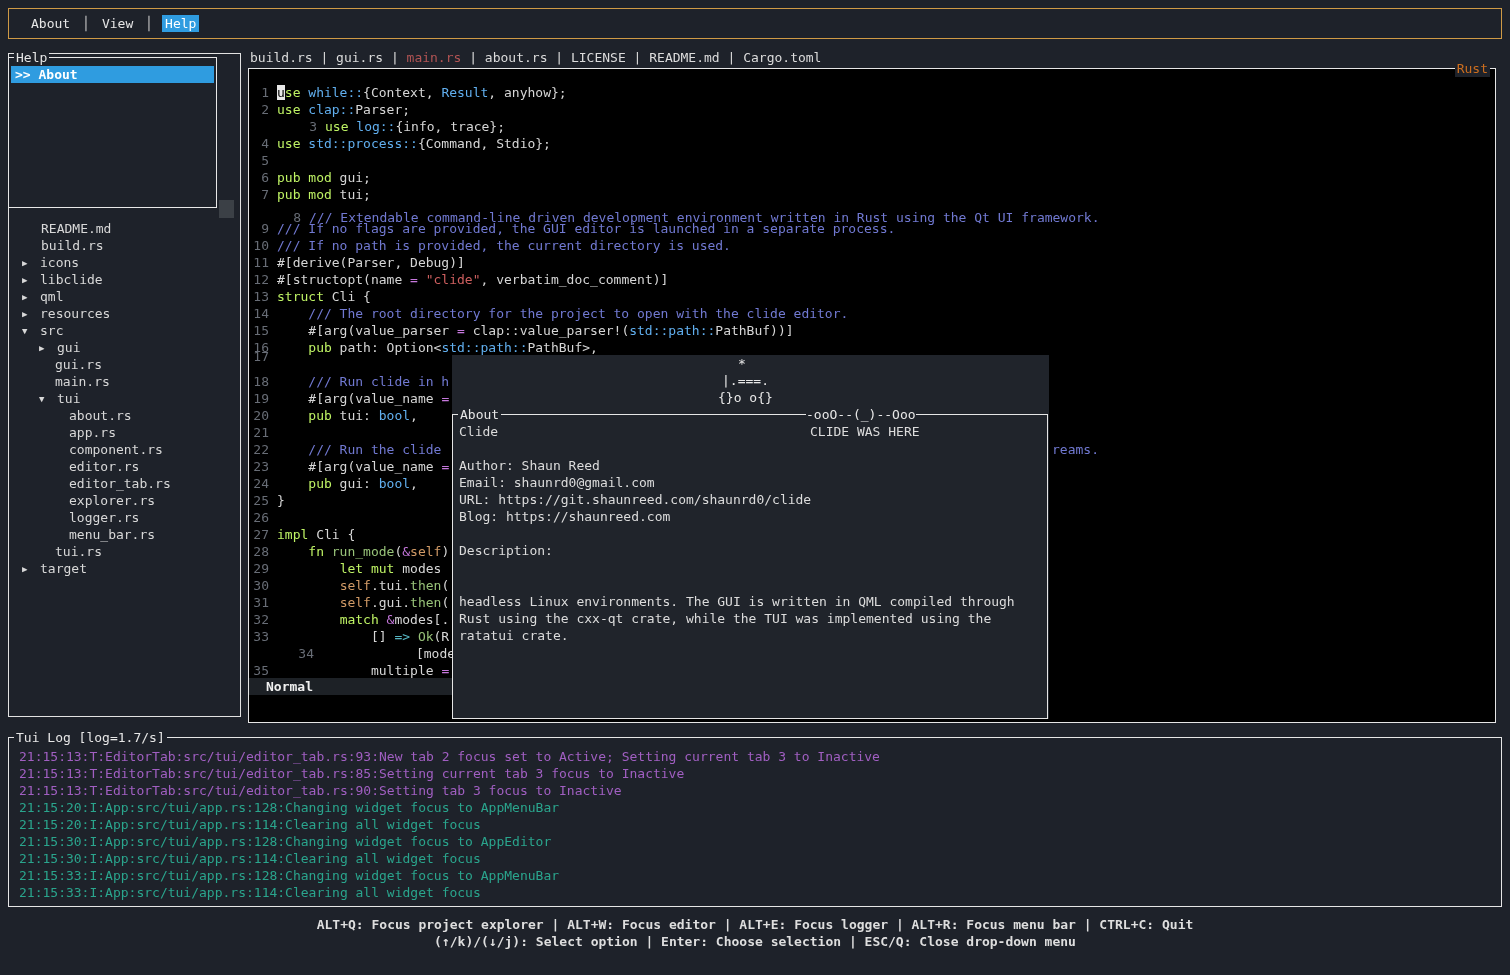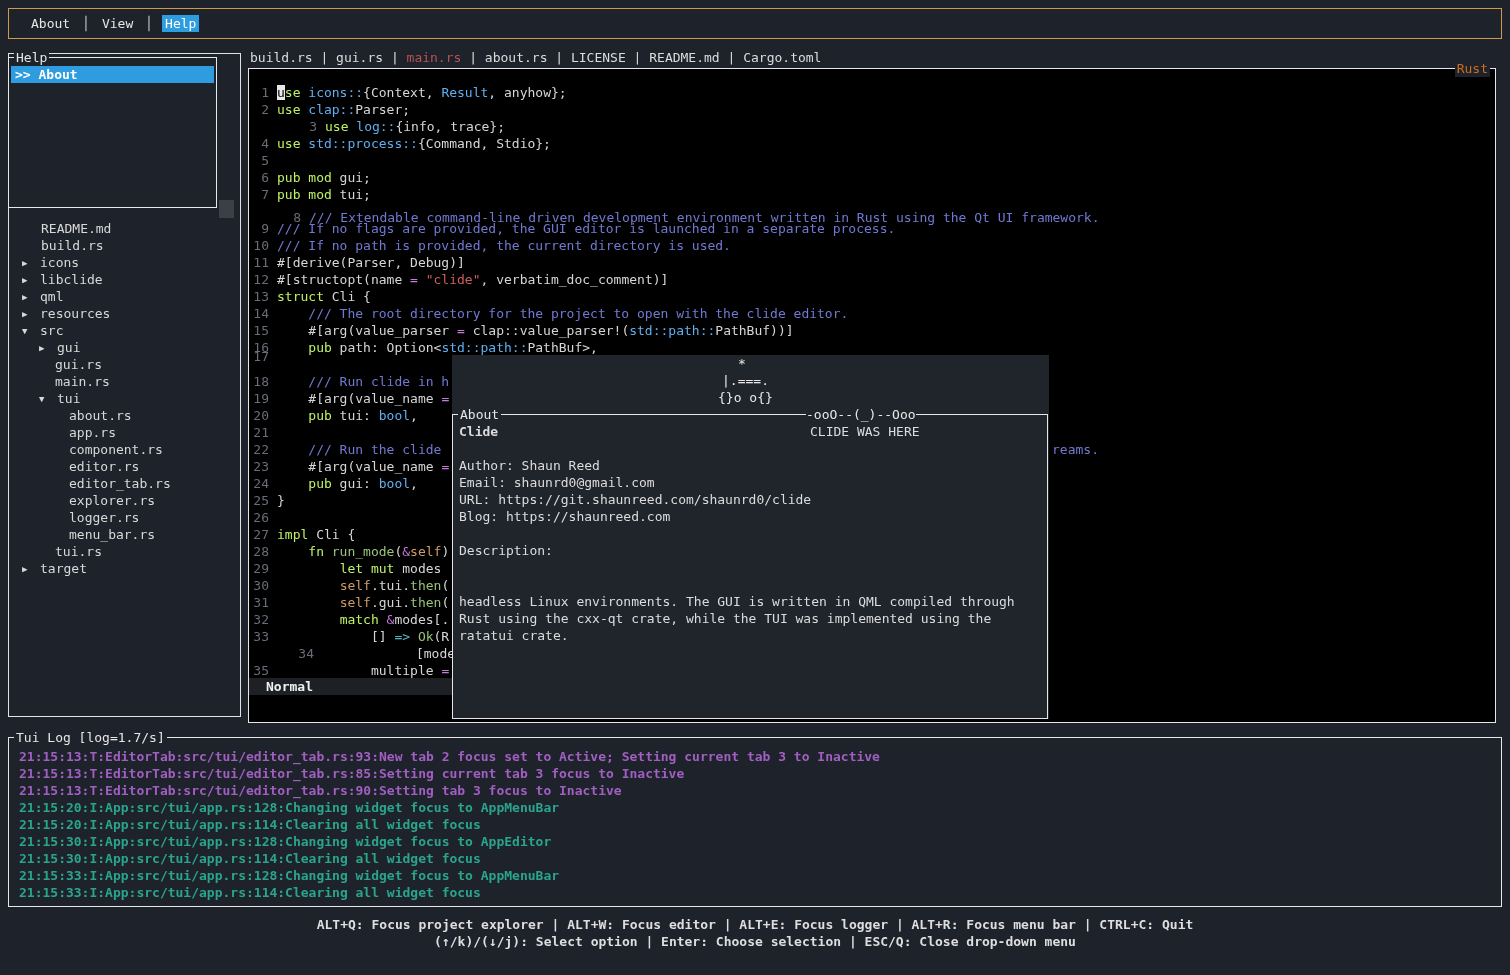--- a/index.html
+++ b/index.html
@@ -99,21 +99,21 @@
     position:absolute; top:-9px; left:353px; background:#20242b;
     color:#e8e8e8; white-space:pre;
   }
   .popup-row { position:absolute; left:6px; color:#dcdcdc; white-space:pre; }
 
   
   #log-panel {
     position:absolute; left:8px; top:737px; width:1494px; height:170px;
     border:1px solid #e6e6e6;
   }
-  .log-line { position:absolute; left:10px; height:17px; white-space:pre;font-weight:bold; }
+  .log-line { position:absolute; left:10px; height:17px; white-space:pre; }
   .log-line.trace { color:#a15fc2; }
   .log-line.info  { color:#2aa58d; }
 
   
   .status-line {
     position:absolute; left:0; width:1510px; text-align:center;
     color:#dedede; font-weight:bold; white-space:pre;
   }
   #status-line1 { top:916px; }
   #status-line2 { top:933px; }
@@ -151,21 +151,21 @@
   <span class="panel-title">Help</span>
   <div id="help-selected">&gt;&gt; About</div>
 </div>
 <div id="scroll-thumb"></div>
 
 <div id="tabs"><span class="tab">build.rs</span><span class="tab-sep"> | </span><span class="tab">gui.rs</span><span class="tab-sep"> | </span><span class="tab active">main.rs</span><span class="tab-sep"> | </span><span class="tab">about.rs</span><span class="tab-sep"> | </span><span class="tab">LICENSE</span><span class="tab-sep"> | </span><span class="tab">README.md</span><span class="tab-sep"> | </span><span class="tab">Cargo.toml</span></div>
 
 <div id="editor">
   <span id="rust-badge" class="panel-title">Rust</span>
   <div id="code">
-      <div class="code-line" style="top: 15px;"><span class="lnum">1</span><span class="lcode"><span class="cur">u</span><span class="kw">se</span><span class="fg"> </span><span class="ty">icons::</span><span class="fg">{Context, </span><span class="ty">Result</span><span class="fg">, anyhow};</span></span></div>
+      <div class="code-line" style="top: 15px;"><span class="lnum">1</span><span class="lcode"><span class="cur">u</span><span class="kw">se</span><span class="fg"> </span><span class="ty">while::</span><span class="fg">{Context, </span><span class="ty">Result</span><span class="fg">, anyhow};</span></span></div>
       <div class="code-line" style="top: 32px;"><span class="lnum">2</span><span class="lcode"><span class="kw">use</span><span class="fg"> </span><span class="ty">clap::</span><span class="fg">Parser;</span></span></div>
       <div class="code-line" style="top: 49px; margin-left: 48px;"><span class="lnum">3</span><span class="lcode"><span class="kw">use</span><span class="fg"> </span><span class="ty">log::</span><span class="fg">{info, trace};</span></span></div>
       <div class="code-line" style="top: 66px;"><span class="lnum">4</span><span class="lcode"><span class="kw">use</span><span class="fg"> </span><span class="ty">std::process::</span><span class="fg">{Command, Stdio};</span></span></div>
       <div class="code-line" style="top: 83px;"><span class="lnum">5</span><span class="lcode"></span></div>
       <div class="code-line" style="top: 100px;"><span class="lnum">6</span><span class="lcode"><span class="kw">pub mod</span><span class="fg"> gui;</span></span></div>
       <div class="code-line" style="top: 117px;"><span class="lnum">7</span><span class="lcode"><span class="kw">pub mod</span><span class="fg"> tui;</span></span></div>
       <div class="code-line" style="top: 140px; padding-left: 32px;"><span class="lnum">8</span><span class="lcode"><span class="cm">/// Extendable command-line driven development environment written in Rust using the Qt UI framework.</span></span></div>
       <div class="code-line" style="top: 151px;"><span class="lnum">9</span><span class="lcode"><span class="cm">/// If no flags are provided, the GUI editor is launched in a separate process.</span></span></div>
       <div class="code-line" style="top: 168px;"><span class="lnum">10</span><span class="lcode"><span class="cm">/// If no path is provided, the current directory is used.</span></span></div>
       <div class="code-line" style="top: 185px;"><span class="lnum">11</span><span class="lcode"><span class="fg">#[derive(Parser, Debug)]</span></span></div>
@@ -198,21 +198,21 @@
 </div>
 <span id="line22-tail" class="cm">reams.</span>
 
 <div id="popup">
   <span class="popup-art" style="left:286px; top:0;">*</span>
   <span class="popup-art" style="left:270px; top:17px;">|.===.</span>
   <span class="popup-art" style="left:266px; top:34px;">{}o o{}</span>
   <div id="popup-box">
     <span class="panel-title">About</span>
     <span id="popup-feet">-ooO--(_)--Ooo</span>
-    <span class="popup-row" style="top:8px;font-weight:bold;">Clide</span>
+    <span class="popup-row" style="top:8px;">Clide</span>
     <span class="popup-row" style="top:8px; left:357px;">CLIDE WAS HERE</span>
     <span class="popup-row" style="top:42px;">Author: Shaun Reed</span>
     <span class="popup-row" style="top:59px;">Email: shaunrd0@gmail.com</span>
     <span class="popup-row" style="top:76px;">URL: https://git.shaunreed.com/shaunrd0/clide</span>
     <span class="popup-row" style="top:93px;">Blog: https://shaunreed.com</span>
     <span class="popup-row" style="top:127px;">Description:</span>
     <span class="popup-row" style="top:178px;">headless Linux environments. The GUI is written in QML compiled through</span>
     <span class="popup-row" style="top:195px;">Rust using the cxx-qt crate, while the TUI was implemented using the</span>
     <span class="popup-row" style="top:212px;">ratatui crate.</span>
   </div>

